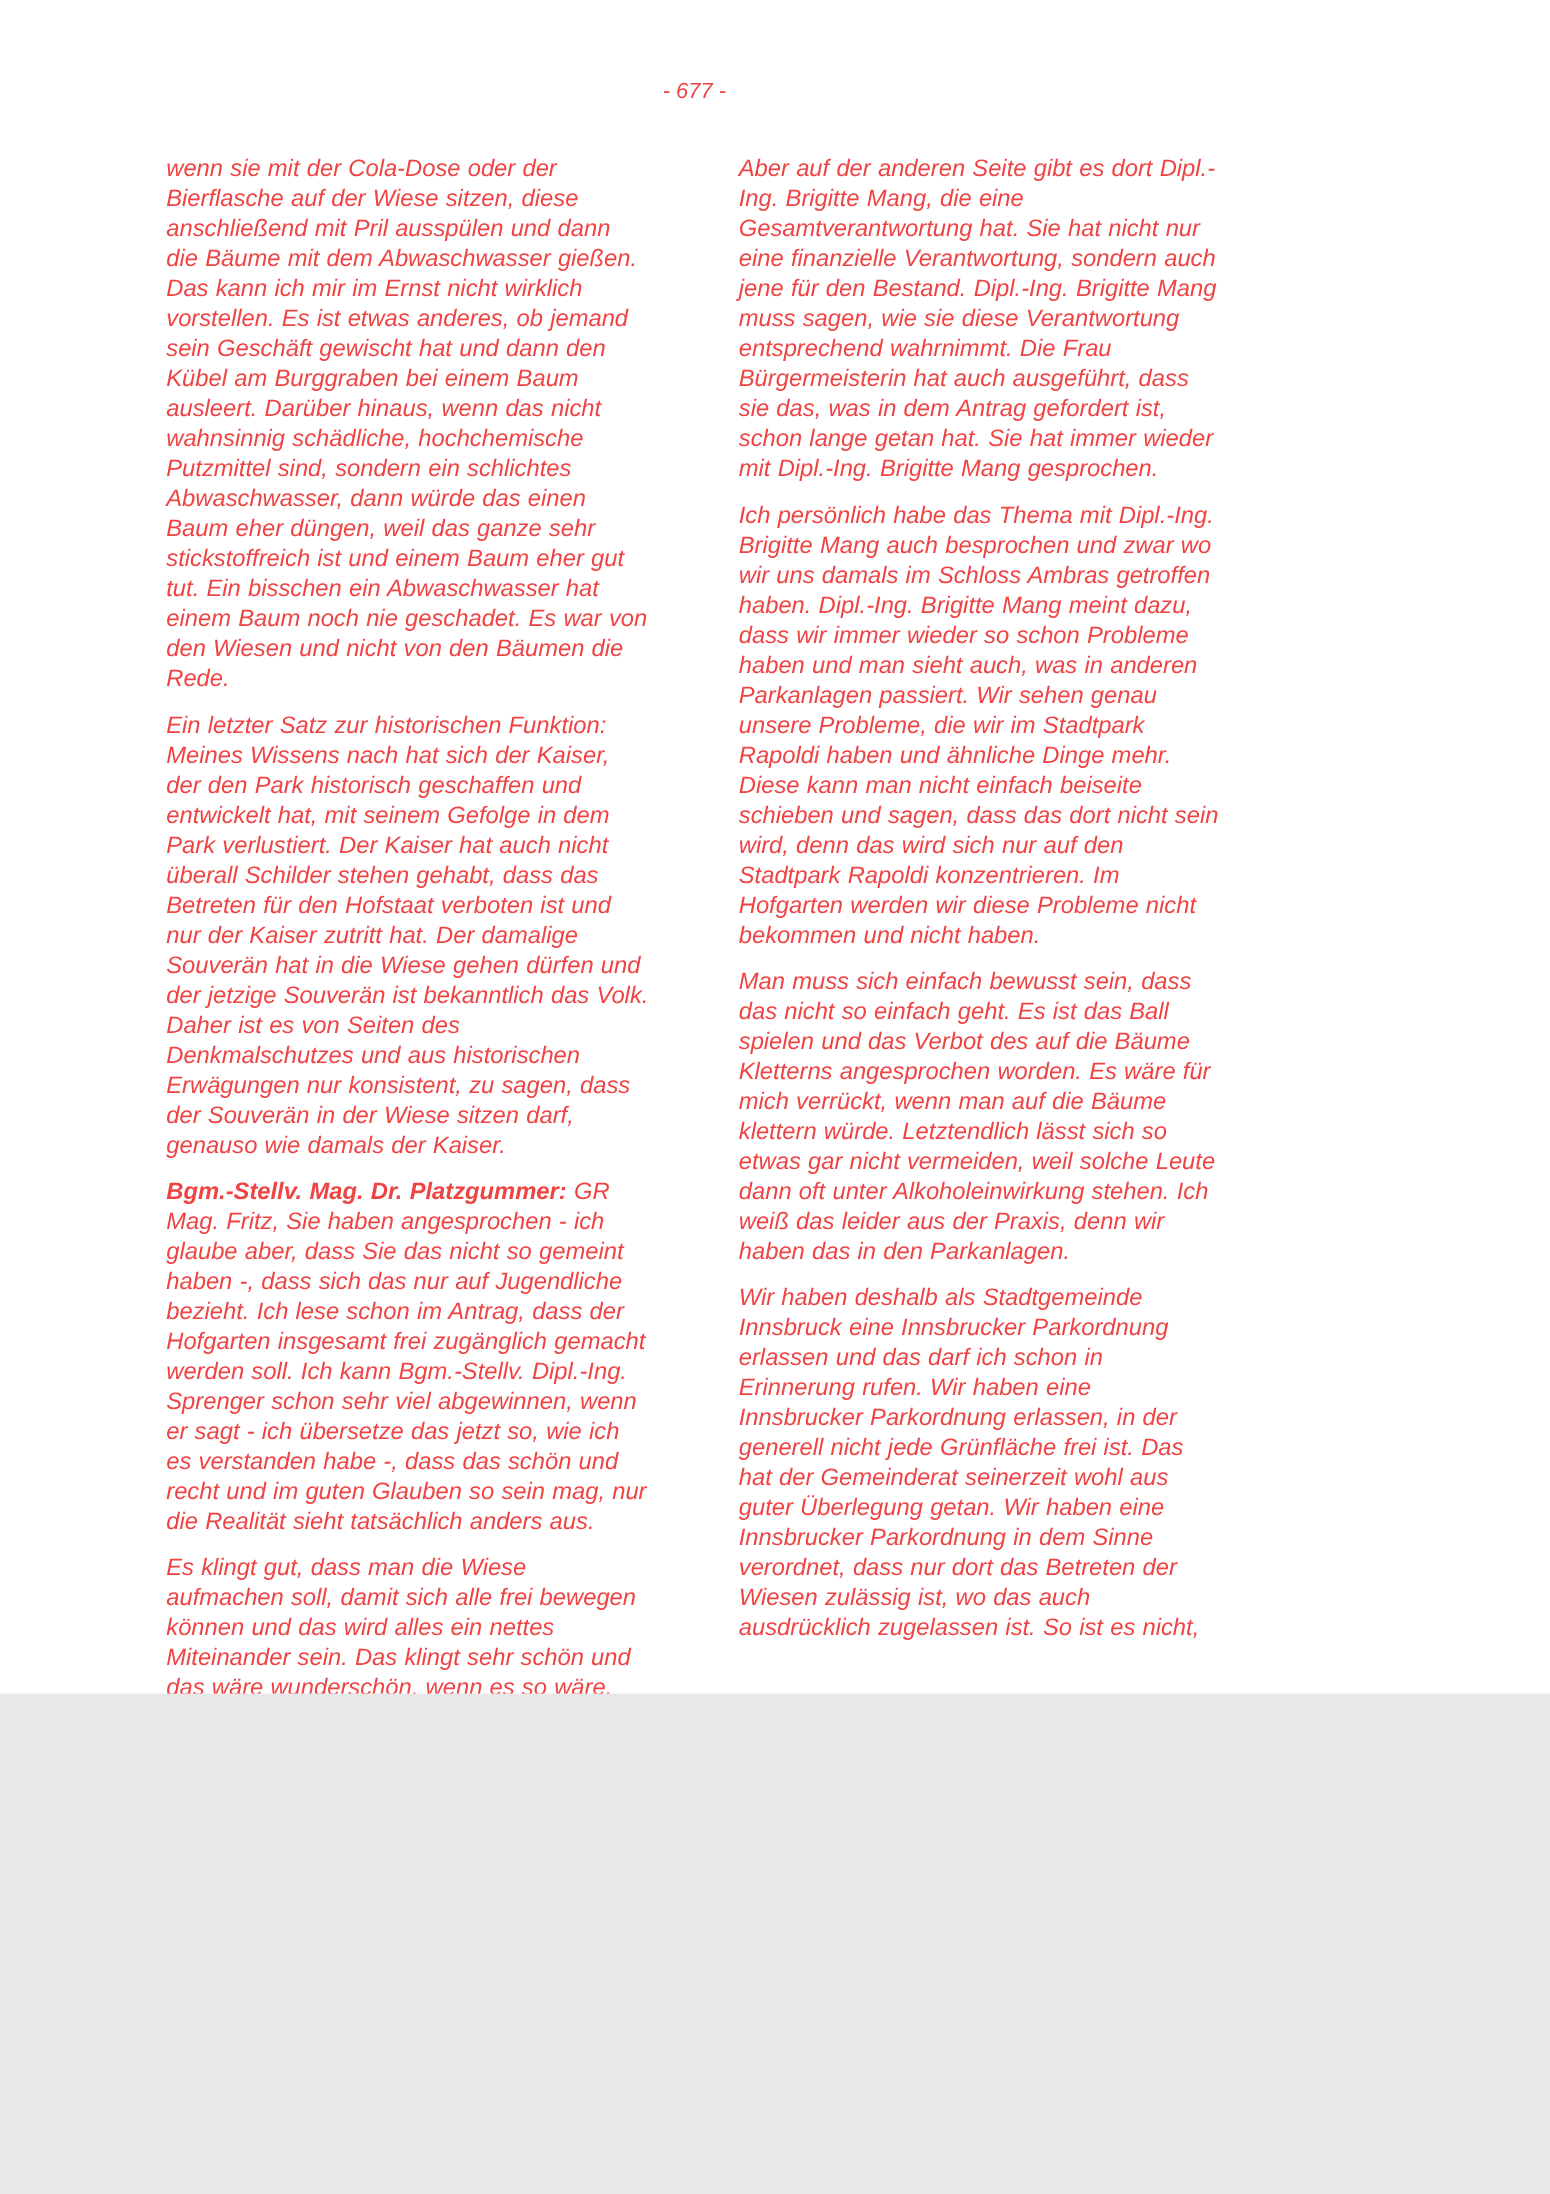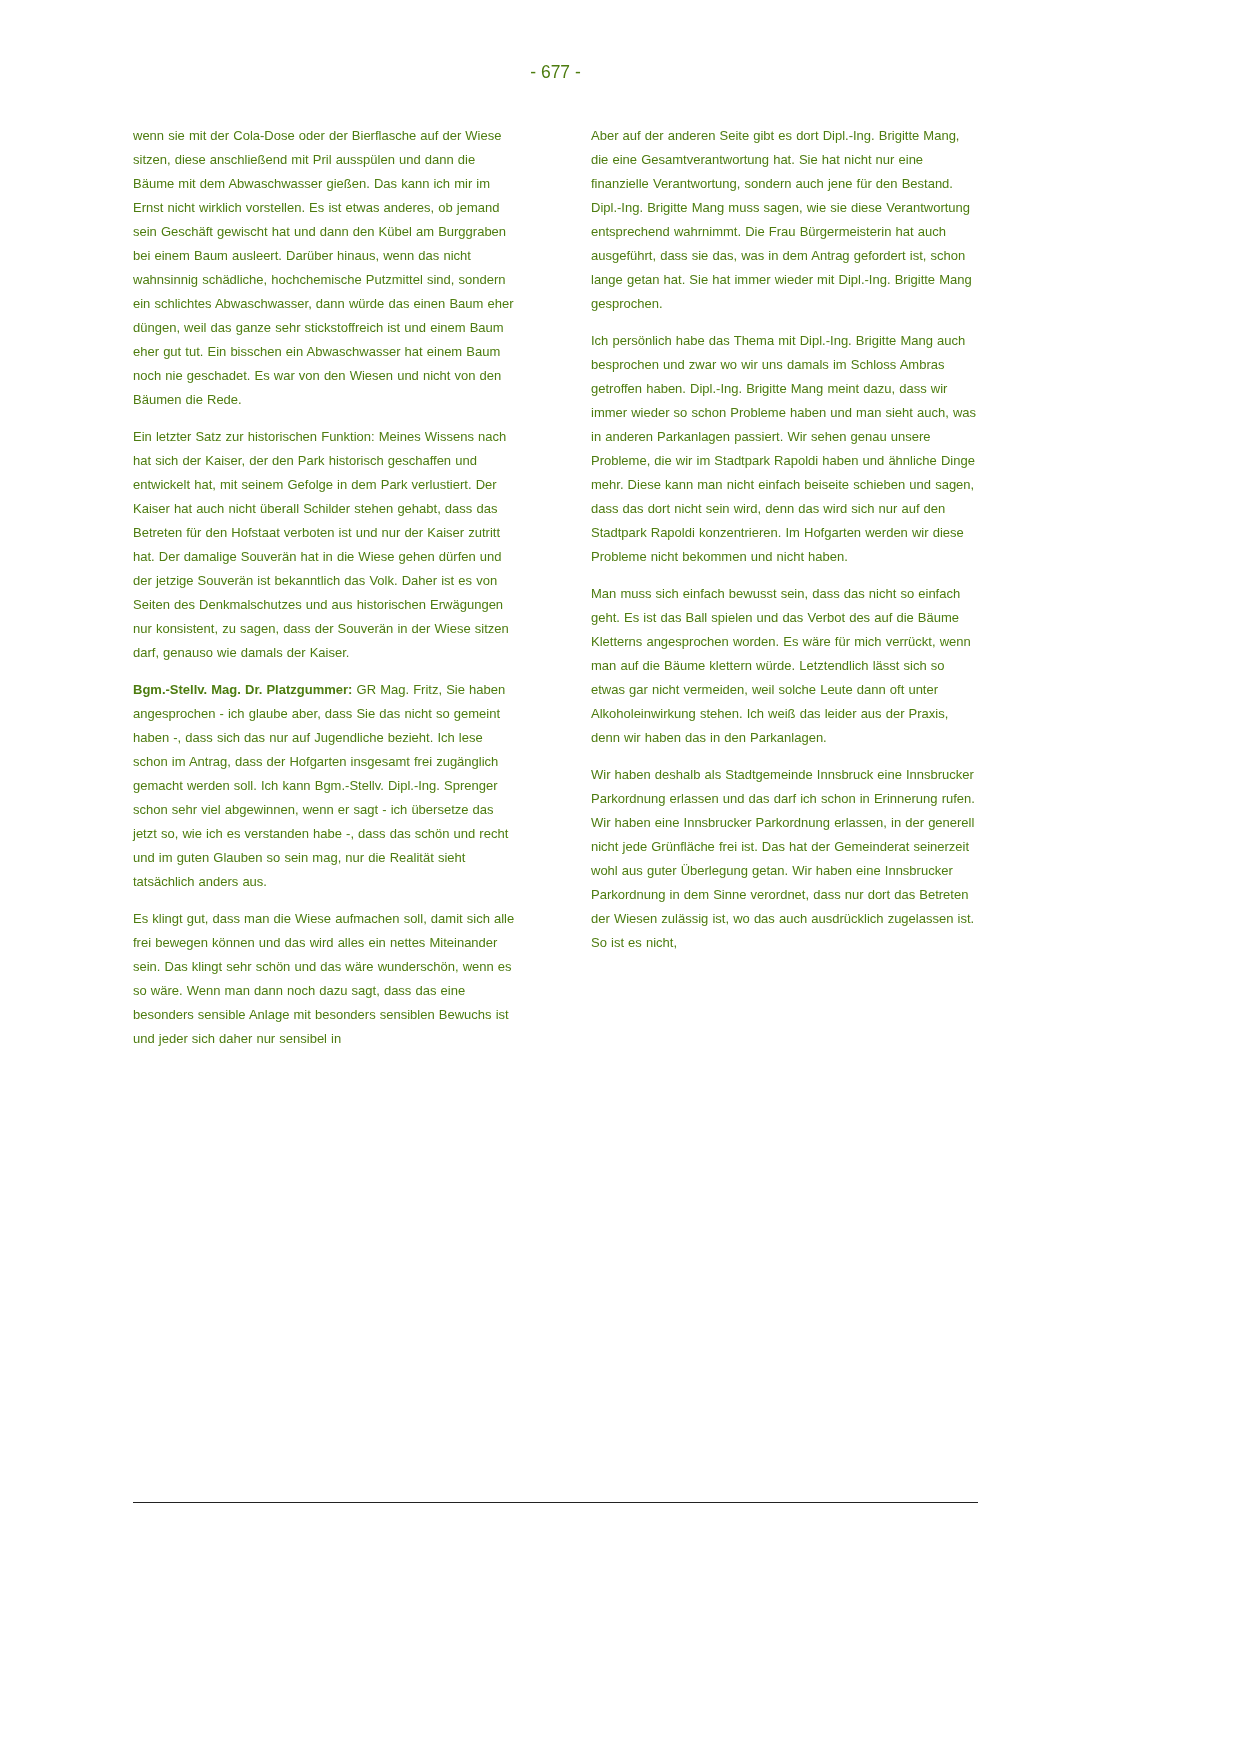--- a/index.html
+++ b/index.html
@@ -3,25 +3,26 @@
 <meta charset="utf-8">
 <style>
   html, body {
     margin: 0;
     padding: 0;
     background: #e8e8e8;
   }
   .page {
     position: relative;
     width: 1240px;
-    height: 1755px;
+    height: 1355px;
     background: #ffffff;
     font-family: "Liberation Sans", "DejaVu Sans", sans-serif;
-    color: #4d7c0f;
+    color: #ef4444;
     overflow: hidden;
+    font-style: italic;
   }
   .page-number {
     position: absolute;
     top: 60px;
     left: 133px;
     width: 845px;
     text-align: center;
     font-size: 17.5px;
     line-height: 24px;
   }
@@ -32,21 +33,21 @@
     width: 845px;
     display: flex;
     gap: 72px;
   }
   .col {
     width: 386px;
     flex: 0 0 386px;
   }
   .col p {
     margin: 0 0 13px 0;
-    font-size: 13px;
+    font-size: 19px;
     line-height: 24px;
     text-align: left;
     word-spacing: 0.5px;
   }
   .col p strong {
     font-weight: bold;
   }
   .footer {
     position: absolute;
     top: 1502px;

